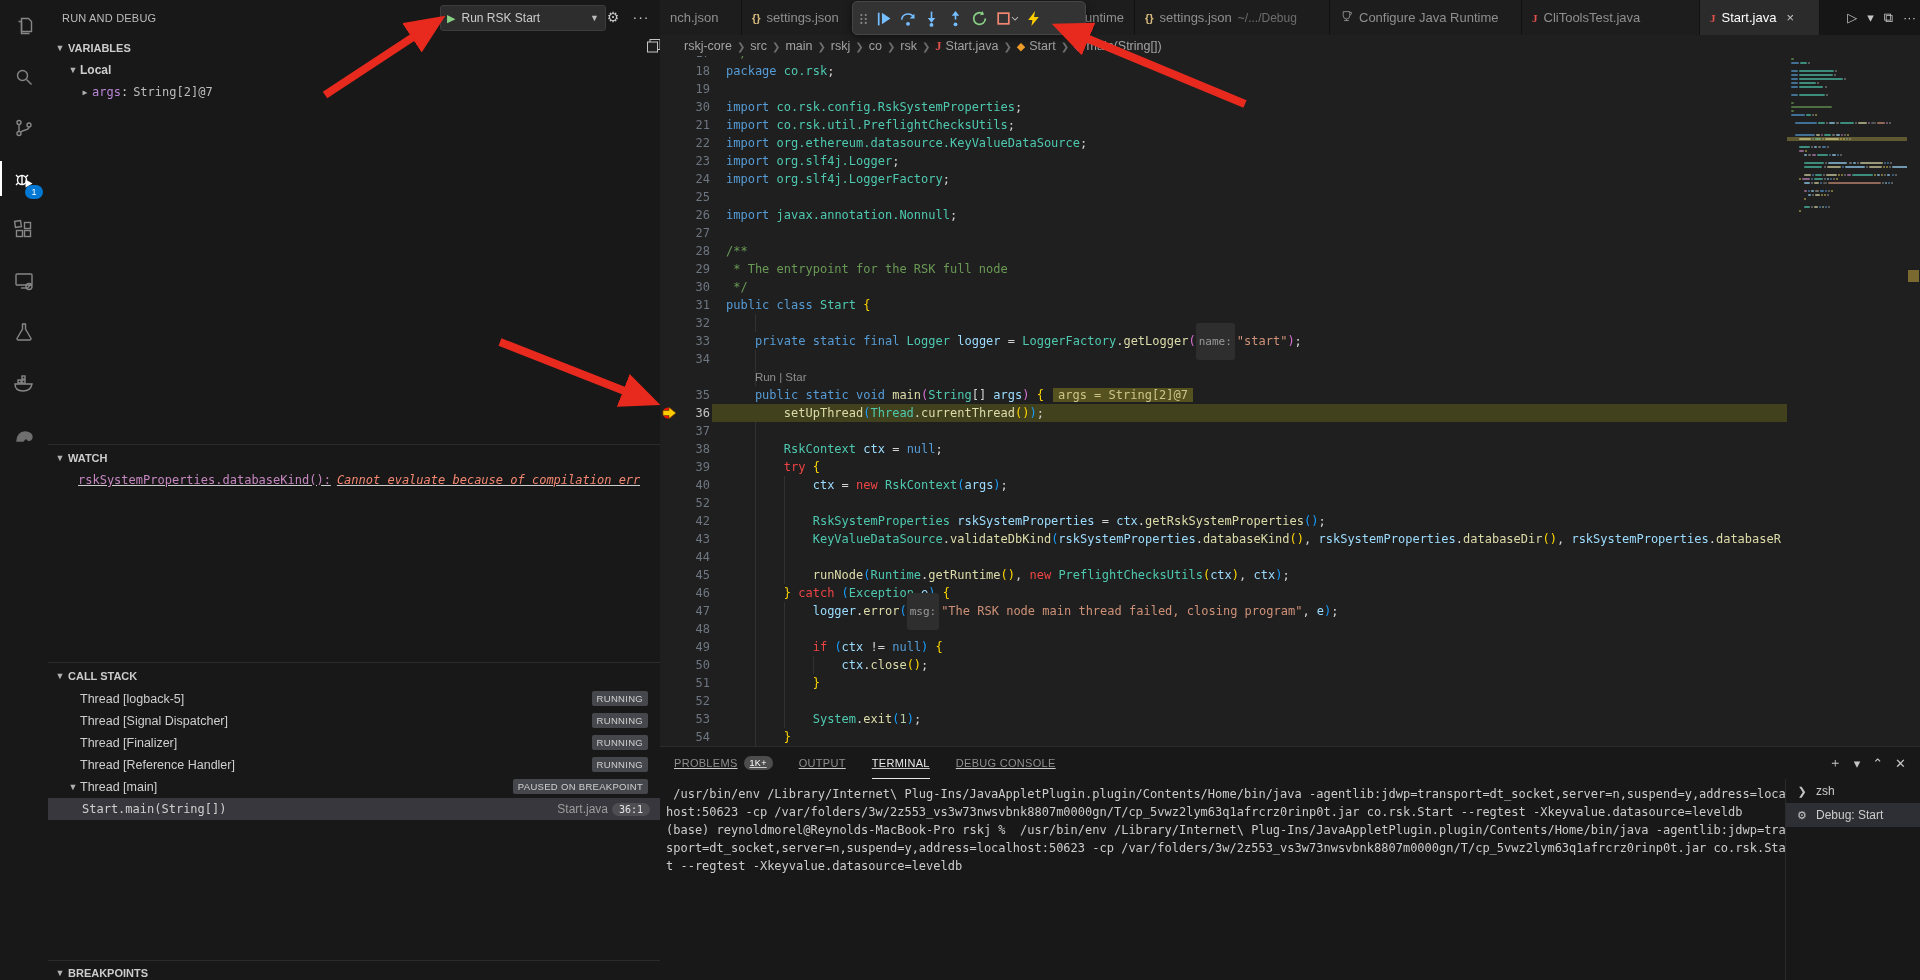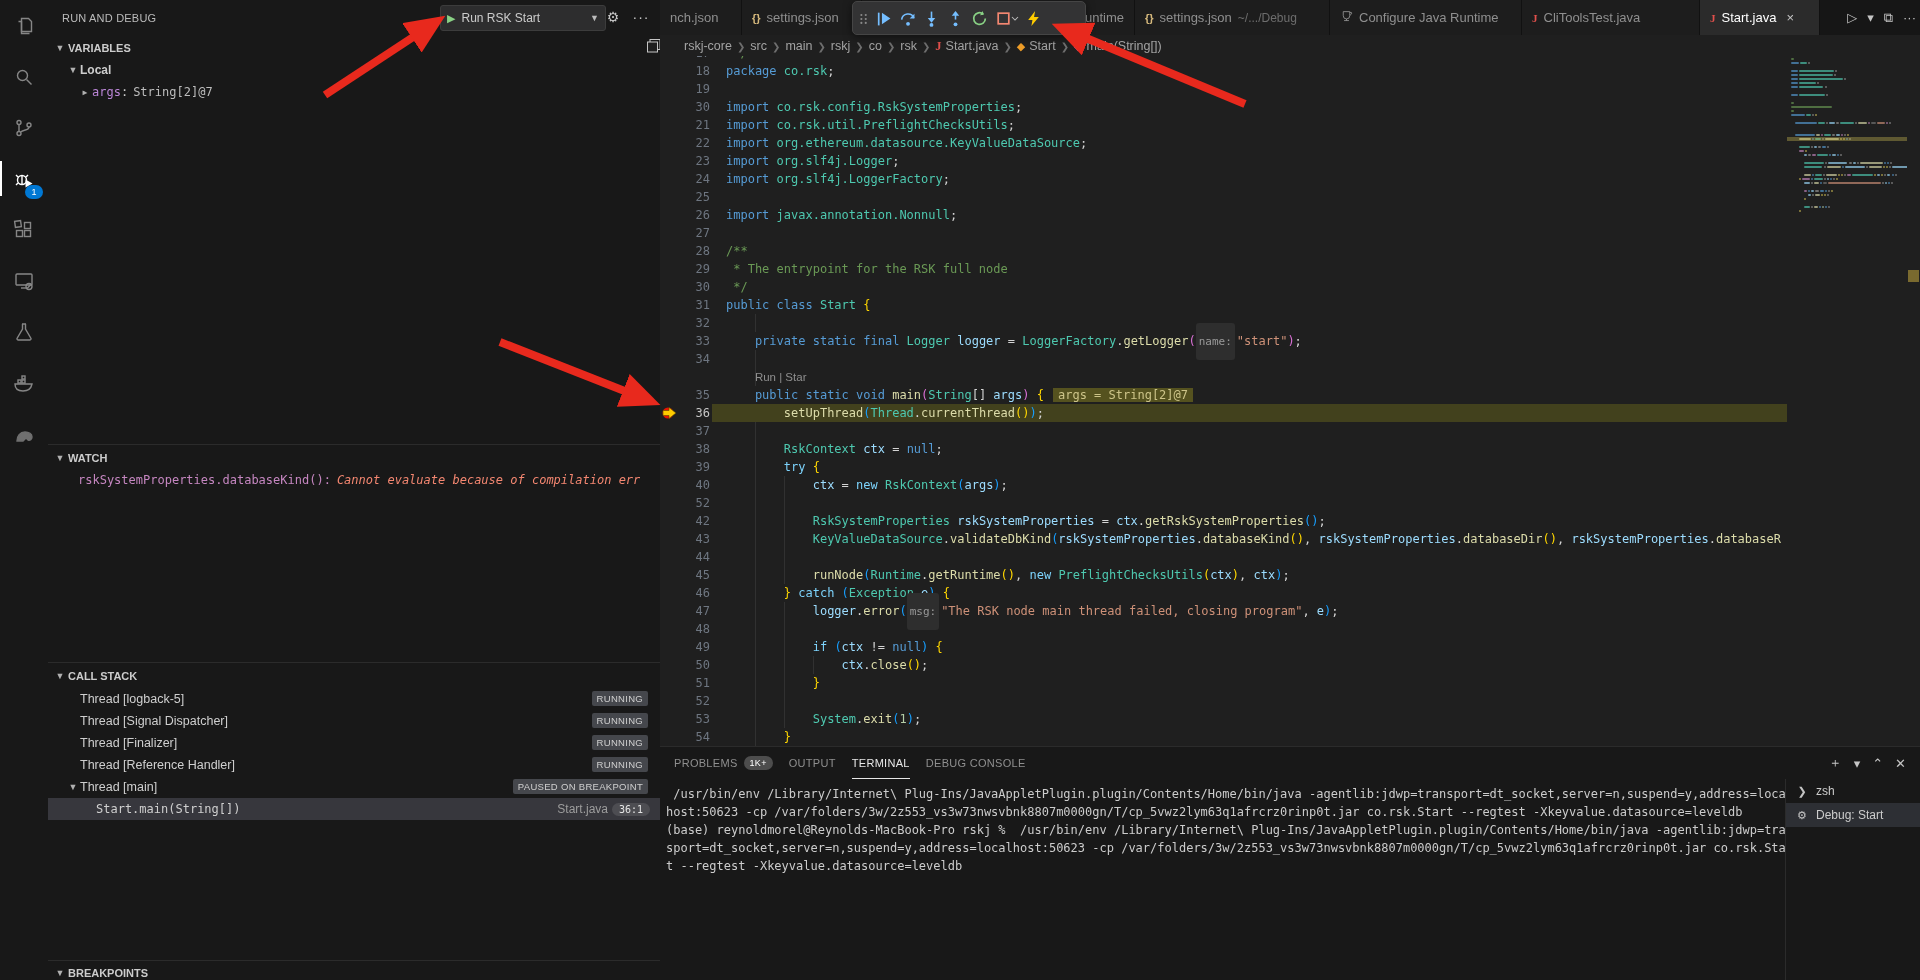--- a/index.html
+++ b/index.html
@@ -76,34 +76,34 @@
   #code-scroll{position:absolute;left:0;top:-12px;right:0;}
   .code-row{position:relative;height:18px;white-space:pre;font-family:"DejaVu Sans Mono",monospace;font-size:12px;line-height:18px;}
   .ln{position:absolute;left:0;width:50px;text-align:right;color:#6e7681;user-select:none;}
   .row-cur .ln{color:#c6c6c6;}
   .ctext{position:absolute;left:66px;top:0;}
   .row-cur .hl{position:absolute;left:52px;right:0;top:0;bottom:0;background:#42411d;}
   .guide{position:absolute;top:0;bottom:0;width:1px;background:#313131;}
   .glyph{position:absolute;left:2px;top:2px;width:16px;height:14px;}
   .lens{position:absolute;left:66px;color:#8f8f8f;font-family:"Liberation Sans",sans-serif;font-size:11.5px;cursor:pointer;}
   .deco{background:#55521f;color:#cdc489;padding:0 5px;margin-left:9px;}
-  .tk-kw{color:#569cd6}.tk-ctrl{color:#7dd3fc}.tk-type{color:#4ec9b0}.tk-method{color:#dcdcaa}
+  .tk-kw{color:#569cd6}.tk-ctrl{color:#ef4444}.tk-type{color:#4ec9b0}.tk-method{color:#dcdcaa}
   .tk-var{color:#9cdcfe}.tk-str{color:#ce9178}.tk-comment{color:#6a9955}.tk-plain{color:#d4d4d4}
   .tk-num{color:#b5cea8}.tk-b1{color:#ffd700}.tk-b2{color:#da70d6}.tk-b3{color:#179fff}
   .tk-inlay{background:#2e2e2e;color:#999999;border-radius:3px;padding:12px 3px;margin-right:2px;font-size:11px;}
 
   
   #minimap{position:absolute;left:1787px;top:56px;width:120px;height:690px;background:#1f1f1f;}
   #minimap .mm-seg{position:absolute;height:2px;border-radius:1px;opacity:.65;}
   #scrollruler{position:absolute;left:1907px;top:56px;width:13px;height:690px;background:#1f1f1f;}
   #ruler-mark{position:absolute;left:1px;top:214px;width:11px;height:12px;background:#7a6a2f;}
 
   
   #panel{position:absolute;left:660px;top:746px;right:0;bottom:0;background:#181818;border-top:1px solid #2b2b2b;}
-  #panel-tabs{position:absolute;left:14px;top:0;height:32px;display:flex;align-items:center;gap:16px;}
+  #panel-tabs{position:absolute;left:14px;top:0;height:32px;display:flex;align-items:center;gap:26px;text-decoration:underline;}
   .ptab{display:flex;align-items:center;font-size:11px;letter-spacing:.3px;color:#8f8f8f;height:31px;cursor:pointer;border-bottom:1px solid transparent;}
   .ptab.active{color:#e7e7e7;border-bottom:1px solid #e7e7e7;}
   .ptab .pbadge{margin-left:6px;background:#4d4d4d;color:#ffffff;font-size:9px;border-radius:9px;padding:2px 6px;}
   #panel-actions{position:absolute;right:14px;top:0;height:32px;display:flex;align-items:center;gap:12px;color:#c5c5c5;}
   #panel-actions .pa{font-size:13px;cursor:pointer;}
   #terminal{position:absolute;left:6px;top:38px;width:1120px;bottom:0;overflow:hidden;}
   .term-line{font-family:"DejaVu Sans Mono",monospace;font-size:12px;line-height:18px;color:#cccccc;white-space:pre;}
   #term-side{position:absolute;right:0;top:32px;width:134px;bottom:0;border-left:1px solid #2b2b2b;}
   .ts-row{display:flex;align-items:center;height:24px;font-size:12px;color:#cccccc;padding-left:8px;cursor:pointer;}
   .ts-row.selected{background:#2d2f34;}
@@ -206,21 +206,21 @@
           <span class="tw2" style="font-size: 8px;">▶</span>
           <span class="var-name">args</span>
           <span class="var-sep">:</span>
           <span class="var-val">String[2]@7</span>
         </div>
         <div class="sb-divider" style="top: 444px;"></div>
         <div class="section-head" style="position: absolute; left: 4px; right: 0px; top: 448px;">
           <span class="tw">▼</span>
           <span>WATCH</span>
         </div>
-        <div class="tree-row mono" style="position: absolute; left: 30px; top: 470px; white-space: nowrap; overflow: hidden; right: 20px;">
+        <div class="tree-row mono" style="position: absolute; left: 30px; top: 470px; white-space: nowrap; overflow: hidden; right: 20px; text-decoration: underline;">
           <span class="watch-expr">rskSystemProperties.databaseKind():</span>
           <span class="watch-err">Cannot evaluate because of compilation error(s): rsk…</span>
         </div>
         <div class="sb-divider" style="top: 662px;"></div>
         <div class="section-head" style="position: absolute; left: 4px; right: 0px; top: 666px;">
           <span class="tw">▼</span>
           <span>CALL STACK</span>
         </div>
         <div class="cs-row" style="position: absolute; left: 0px; right: 0px; top: 688px; padding-left: 32px;">
           <span>Thread [logback-5]</span>
@@ -236,21 +236,21 @@
         </div>
         <div class="cs-row" style="position: absolute; left: 0px; right: 0px; top: 754px; padding-left: 32px;">
           <span>Thread [Reference Handler]</span>
           <span class="cs-badge">RUNNING</span>
         </div>
         <div class="cs-row" style="position: absolute; left: 0px; right: 0px; top: 776px; padding-left: 18px;">
           <span class="tw2">▼</span>
           <span>Thread [main]</span>
           <span class="cs-badge">PAUSED ON BREAKPOINT</span>
         </div>
-        <div class="cs-row cs-frame mono" style="position: absolute; left: 0px; right: 0px; top: 798px; padding-left: 48px; font-size: 12px;">
+        <div class="cs-row cs-frame mono" style="position: absolute; left: 0px; right: 0px; top: 798px; padding-left: 34px; font-size: 12px;">
           <span>Start.main(String[])</span>
           <span class="cs-file">Start.java</span>
           <span class="cs-loc">36:1</span>
         </div>
         <div class="sb-divider" style="top: 960px;"></div>
         <div class="section-head" style="position: absolute; left: 4px; right: 0px; top: 963px;">
           <span class="tw">▼</span>
           <span>BREAKPOINTS</span>
         </div>
       </div>

